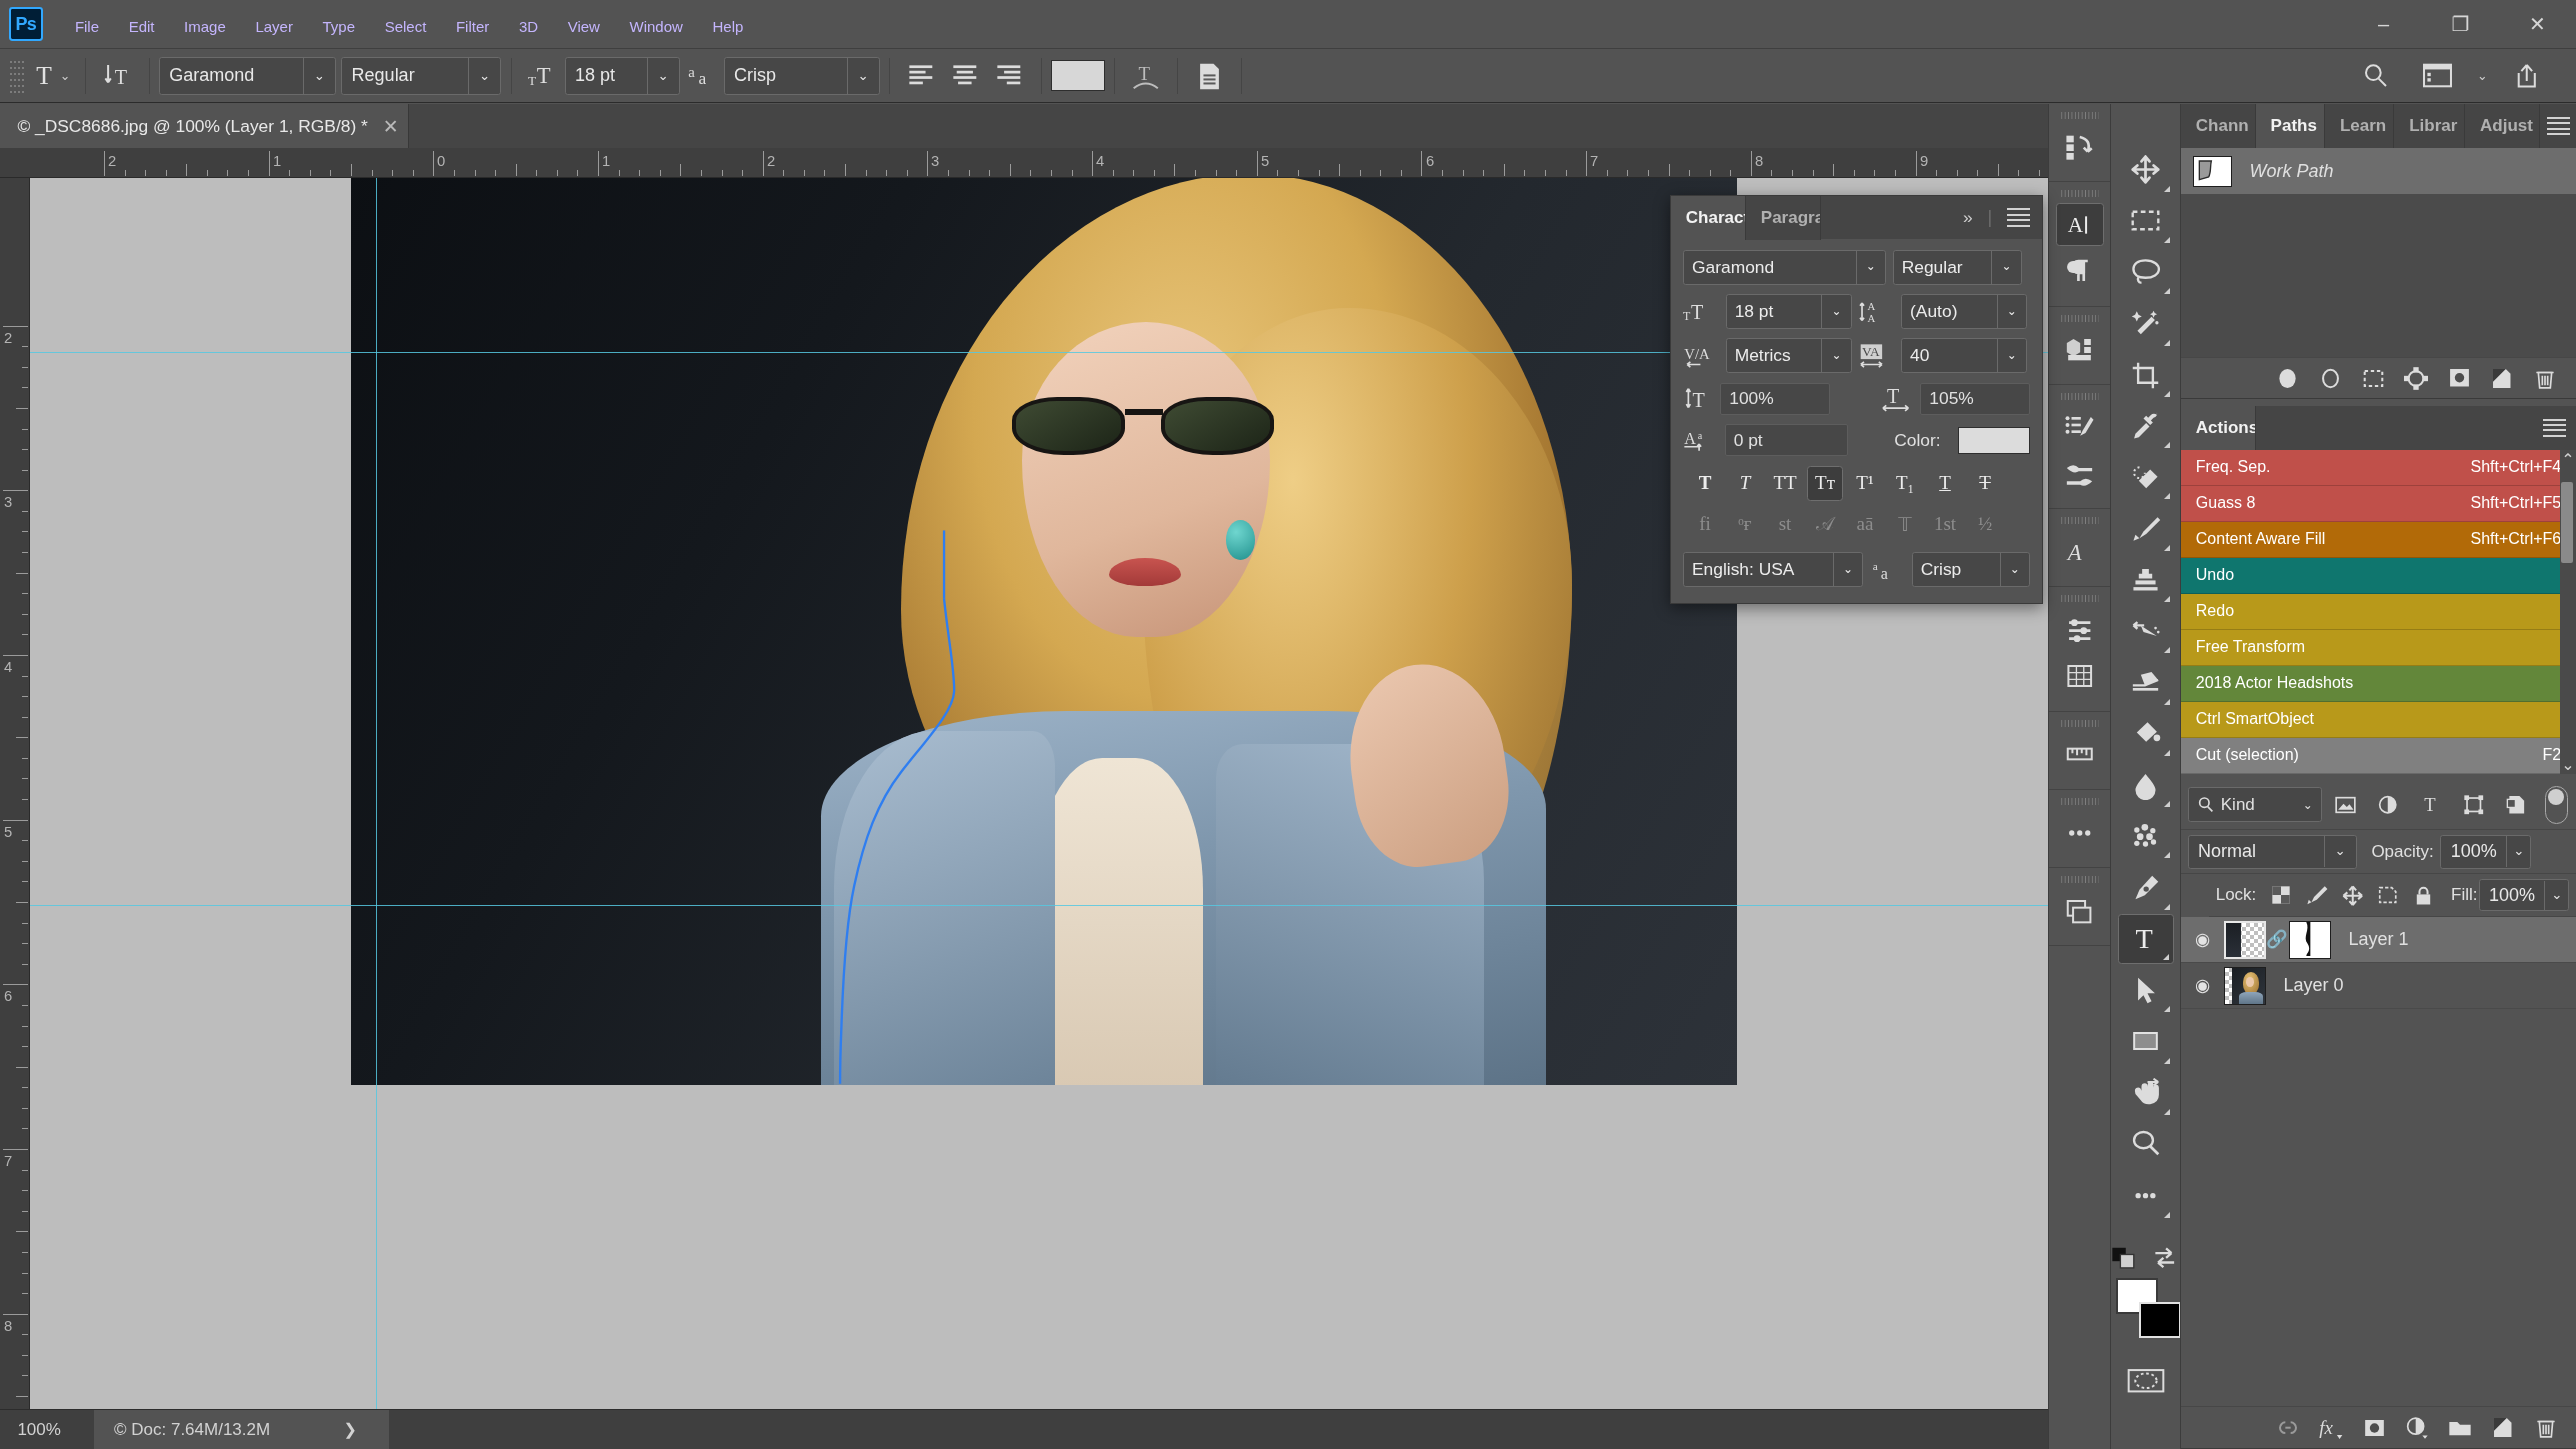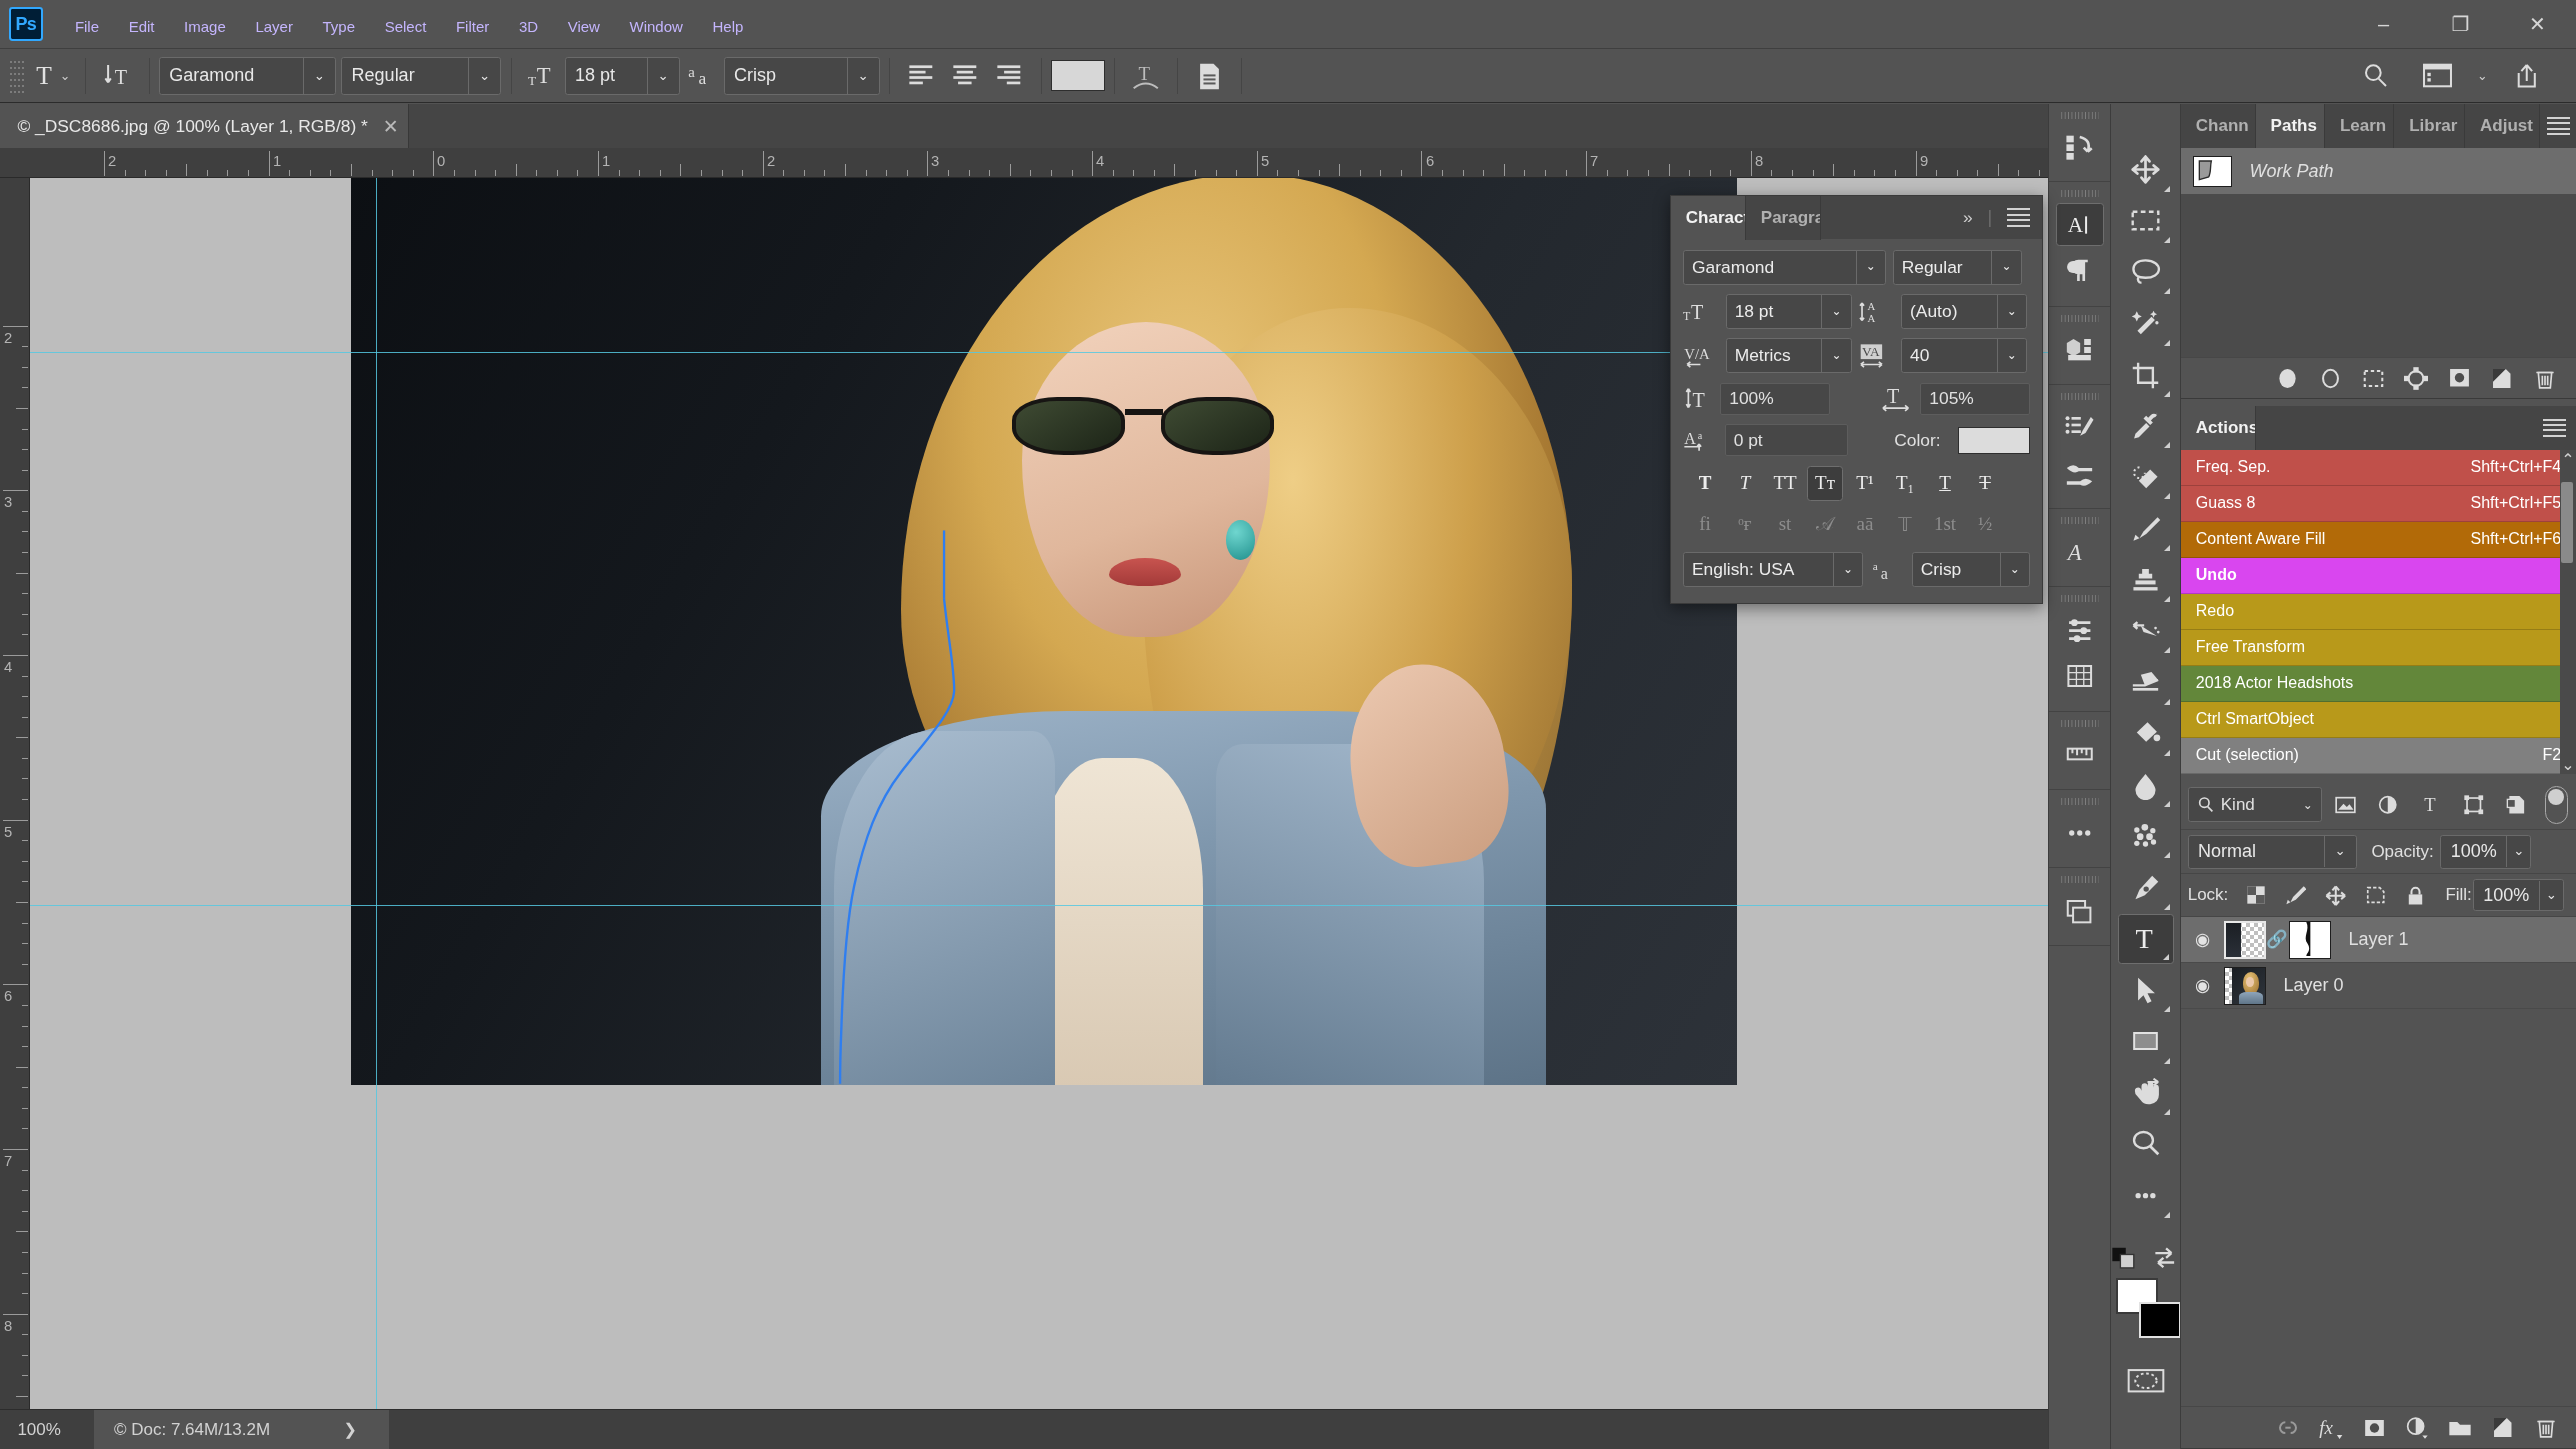--- a/index.html
+++ b/index.html
@@ -164,21 +164,21 @@
     border-radius:2.7px; display:flex; align-items:center; gap:6.7px; padding:0 8px;
     font-size:17px;}
   .lfi{ width:39px;height:35px;display:flex;align-items:center;justify-content:center;}
   .pill{ width:23px;height:38px;background:#535353;border:1.3px solid #a9a9a9;
     border-radius:11.4px; position:relative; margin-left:4px;}
   .pill::after{content:"";position:absolute;left:2px;top:2px;width:16px;height:16px;
     background:#cfcfcf;border-radius:50%;}
   .blendrow{ display:flex; align-items:center; height:44px; padding:0 6.7px; gap:6.7px;
     border-bottom:0.7px solid #464646;}
   .lockrow{ display:flex; align-items:center; height:43px; padding:0 6.7px; gap:1px;
-    border-bottom:0.7px solid #464646; font-size:17px;}
+    border-bottom:0.7px solid #464646; font-size:17px;margin-left:28px;}
   .layerrow{ display:flex; align-items:center; height:46px; border-bottom:0.7px solid #4a4a4a;}
   .layerrow.sel{ background:#6d6d6d;}
   .eye{ width:43px; text-align:center; color:#e3e3e3; font-size:17.4px;}
   .lthumb{ width:42px; height:38px; border:1.3px solid #1e1e1e; }
   .lname{ margin-left:17.4px; font-size:18px;}
   .link-ic{ width:23px; text-align:center; color:#cfcfcf; font-size:17.4px;}
   .checker{ background-image:
      linear-gradient(45deg,#bfbfbf 25%,transparent 25%,transparent 75%,#bfbfbf 75%),
      linear-gradient(45deg,#bfbfbf 25%,#fff 25%,#fff 75%,#bfbfbf 75%);
      background-size:8px 8px; background-position:0 0,4px 4px;}
@@ -983,21 +983,21 @@
             <span class="sc">Shft+Ctrl+F4</span>
           </div>
           <div class="actrow" style="background: rgb(192, 80, 74);">
             <span>Guass 8</span>
             <span class="sc">Shft+Ctrl+F5</span>
           </div>
           <div class="actrow" style="background: rgb(178, 106, 8);">
             <span>Content Aware Fill</span>
             <span class="sc">Shft+Ctrl+F6</span>
           </div>
-          <div class="actrow" style="background: #d946ef; font-weight: bold;">
+          <div class="actrow" style="background: #0f766e;">
             <span>Undo</span>
             <span class="sc"></span>
           </div>
           <div class="actrow" style="background: rgb(184, 153, 26);">
             <span>Redo</span>
             <span class="sc"></span>
           </div>
           <div class="actrow" style="background: rgb(184, 153, 26);">
             <span>Free Transform</span>
             <span class="sc"></span>

